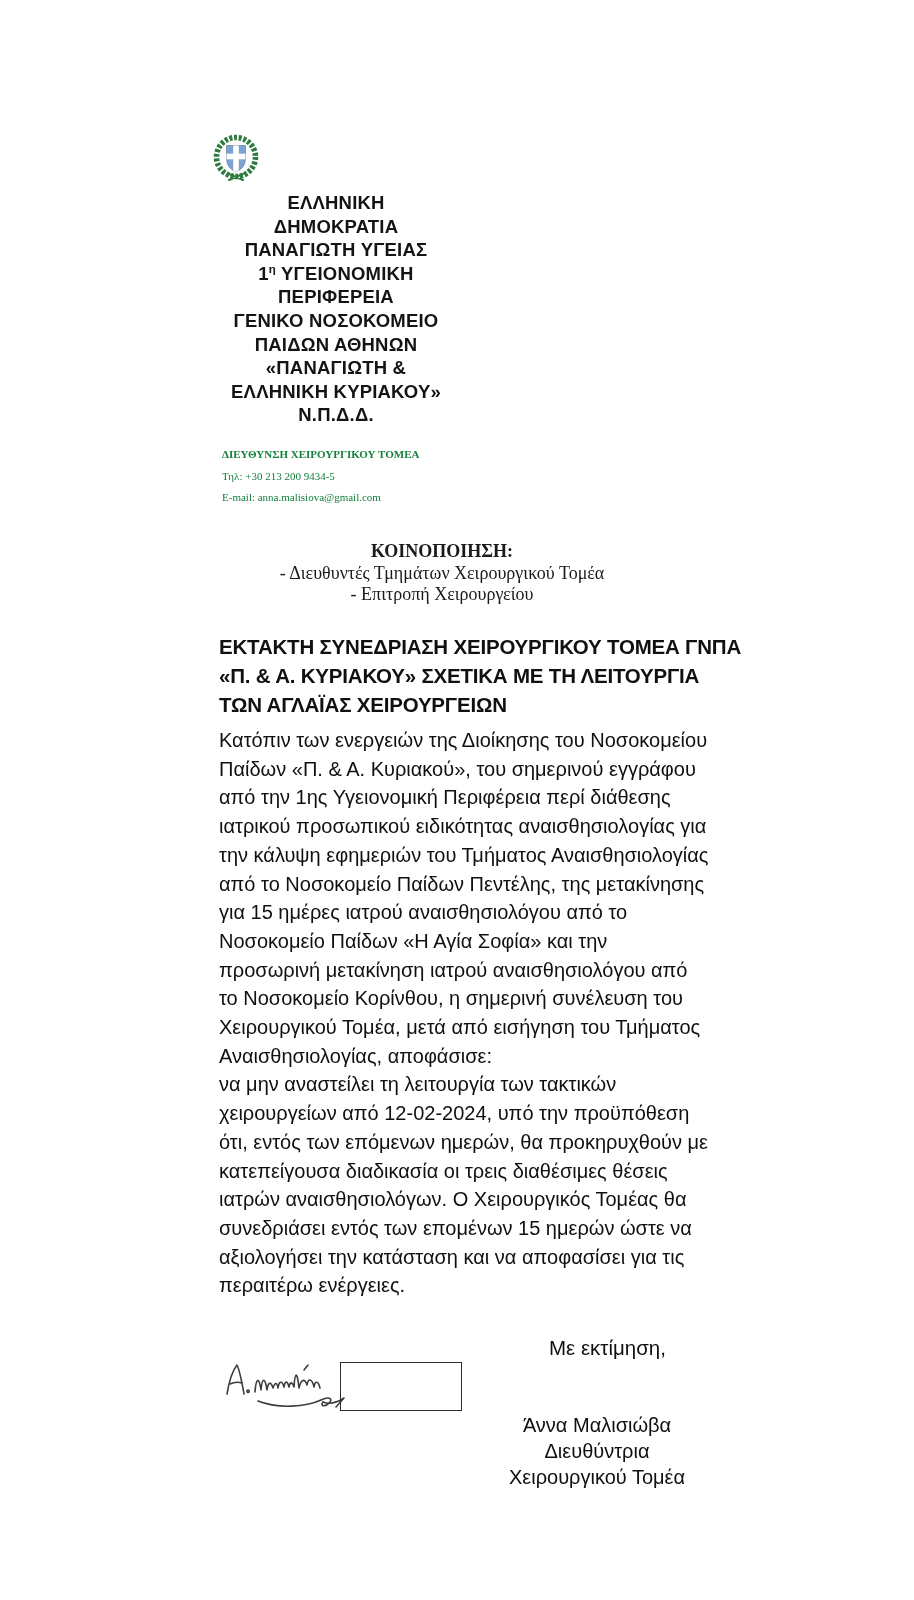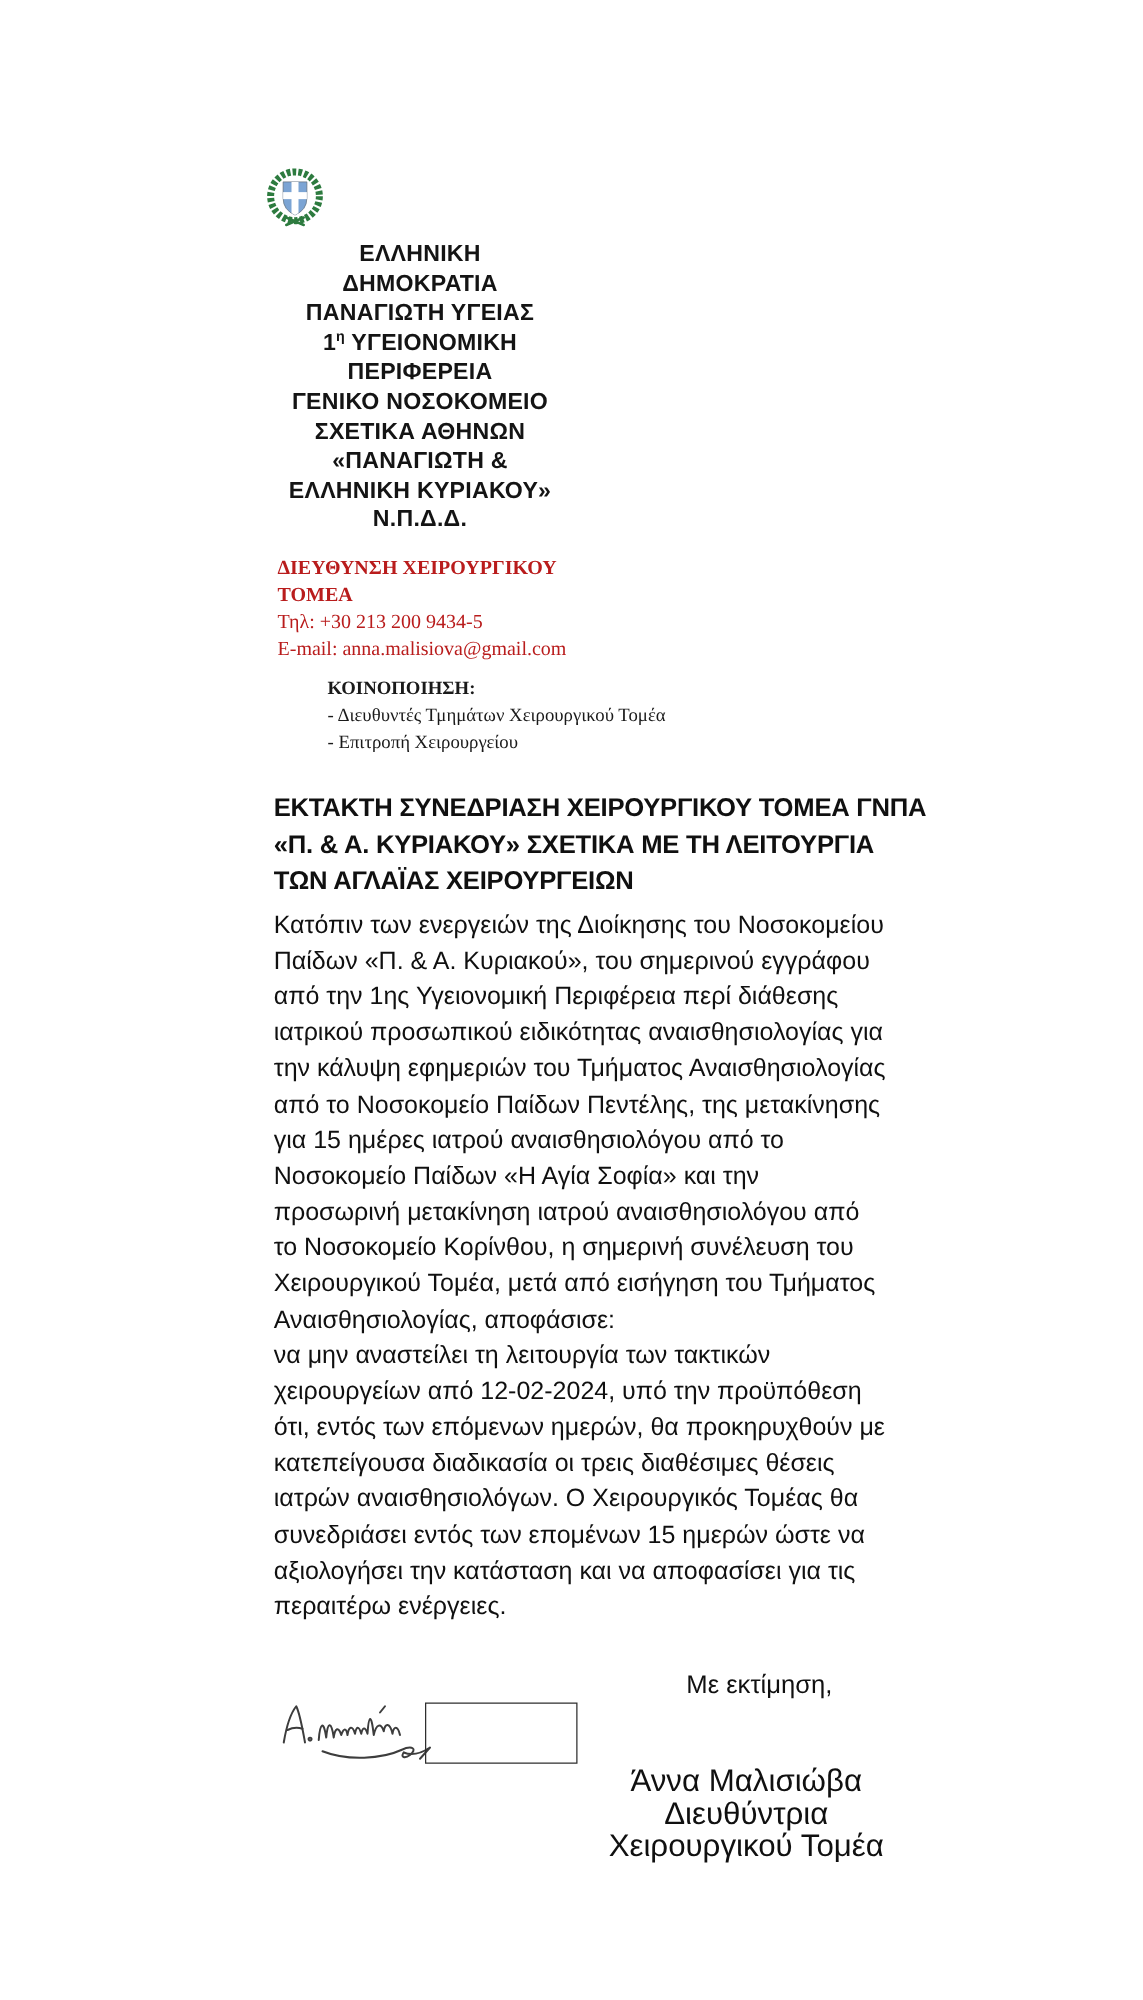--- a/index.html
+++ b/index.html
@@ -18,31 +18,31 @@
     position:absolute;left:218px;top:191px;width:236px;
     text-align:center;font-weight:bold;
     font-size:18.5px;line-height:23.6px;
     color:#141414;letter-spacing:0.2px;
   }
   .header-block sup{font-size:0.62em;line-height:0;}
   
   .serif{font-family:"Liberation Serif","DejaVu Serif",serif;}
   .contact-block{
     position:absolute;left:222px;top:444px;width:245px;
-    font-size:16px;line-height:21.5px;color:#b91c1c;
+    font-size:11px;line-height:21.5px;color:#15803d;
   }
   .contact-block .dept{font-weight:bold;}
   
   .pros-block{
     position:absolute;right:204px;top:444px;width:330px;
     text-align:right;font-size:15.5px;line-height:21.5px;color:#1a1a1a;
   }
   .cc-block{
     position:absolute;right:204px;top:541px;width:360px;
-    text-align:left;font-size:15px;line-height:21.5px;color:#1a1a1a;
+    text-align:center;font-size:18px;line-height:21.5px;color:#1a1a1a;
   }
   .block-label{font-weight:bold;}
   
   .subject-block{
     position:absolute;left:219px;top:632px;width:620px;
     font-size:20.5px;line-height:29px;color:#101010;
     letter-spacing:-0.2px;
   }
   .subject-block div{white-space:nowrap;font-weight:bold;}
   
@@ -56,21 +56,21 @@
     position:absolute;left:495px;top:1336px;width:225px;
     text-align:center;font-size:20.5px;color:#101010;
   }
   .sig-draw{position:absolute;left:220px;top:1352px;width:138px;height:64px;}
   .stamp-box{
     position:absolute;left:340px;top:1362px;width:120px;height:47px;
     border:1.6px solid #2e2e2e;background:transparent;
   }
   .signer-block{
     position:absolute;left:482px;top:1412px;width:230px;
-    text-align:center;font-size:25px;line-height:26px;color:#101010;
+    text-align:center;font-size:20px;line-height:26px;color:#101010;
   }
 </style>
 </head>
 <body>
 
 <div class="page">
 
   <svg class="emblem" viewBox="0 0 48 58" xmlns="http://www.w3.org/2000/svg" aria-hidden="true">
     <circle cx="24" cy="26" r="19.5" fill="none" stroke="#2d7b3f" stroke-width="5.6" stroke-dasharray="3 1.7"></circle>
     <path d="M17,49 L31,43 M31,49 L17,43" stroke="#2d7b3f" stroke-width="2" fill="none" stroke-linecap="round"></path>
@@ -84,21 +84,21 @@
     </g>
   </svg>
 
   <div class="header-block">
       <div class="hdr-line">ΕΛΛΗΝΙΚΗ</div>
       <div class="hdr-line">ΔΗΜΟΚΡΑΤΙΑ</div>
       <div class="hdr-line">ΠΑΝΑΓΙΩΤΗ ΥΓΕΙΑΣ</div>
       <div class="hdr-line">1<sup>η</sup> ΥΓΕΙΟΝΟΜΙΚΗ</div>
       <div class="hdr-line">ΠΕΡΙΦΕΡΕΙΑ</div>
       <div class="hdr-line">ΓΕΝΙΚΟ ΝΟΣΟΚΟΜΕΙΟ</div>
-      <div class="hdr-line">ΣΧΕΤΙΚΑ ΑΘΗΝΩΝ</div>
+      <div class="hdr-line">ΠΑΙΔΩΝ ΑΘΗΝΩΝ</div>
       <div class="hdr-line">«ΠΑΝΑΓΙΩΤΗ &amp;</div>
       <div class="hdr-line">ΕΛΛΗΝΙΚΗ ΚΥΡΙΑΚΟΥ»</div>
       <div class="hdr-line">Ν.Π.Δ.Δ.</div>
     </div>
 
   <div class="contact-block serif">
     <div class="dept">ΔΙΕΥΘΥΝΣΗ ΧΕΙΡΟΥΡΓΙΚΟΥ ΤΟΜΕΑ</div>
     <div>Τηλ: +30 213 200 9434-5</div>
     <div>E-mail: anna.malisiova@gmail.com</div>
   </div>

